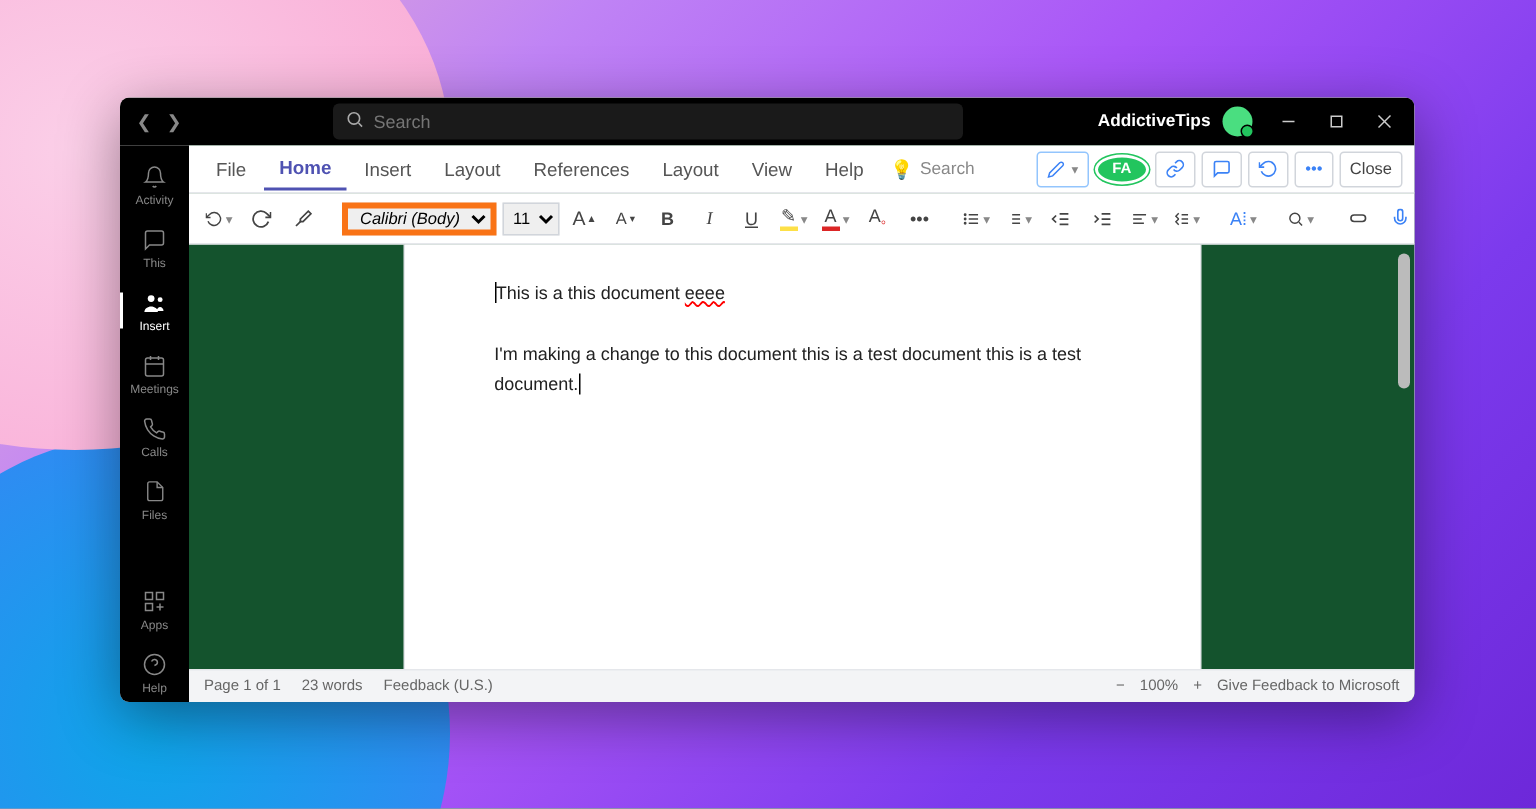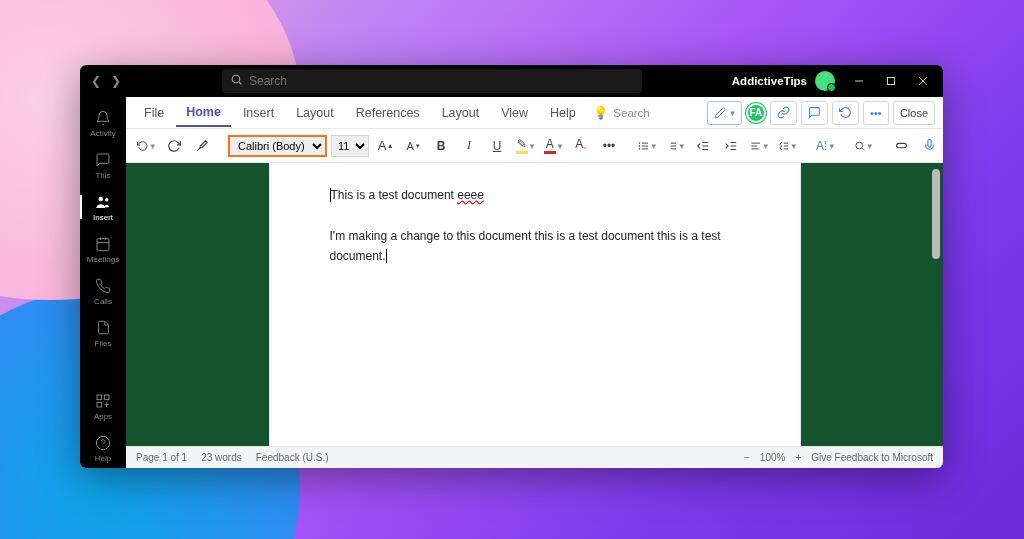--- a/index.html
+++ b/index.html
@@ -49,25 +49,25 @@
   .side-item.active::before { content:""; position:absolute; left:0; top:8px; bottom:8px; width:2px; background:#fff; }
   .side-icon { width:18px; height:18px; display:flex; align-items:center; justify-content:center; }
   .side-spacer { flex:1; }
   .content { flex:1; display:flex; flex-direction:column; background:#14532d; min-width:0; }
   .ribbon-tabs { height:32px; background:#fff; border-bottom:1px solid #e5e7eb; display:flex; align-items:center; padding:0 8px; font-size:12.5px; gap:2px; }
   .tab { padding:6px 10px; color:#555; cursor:pointer; }
   .tab.active { color:#4f52b2; border-bottom:2px solid #4f52b2; font-weight:600; }
   .ribbon-help { display:flex; align-items:center; color:#888; gap:4px; margin-left:6px; }
   .ribbon-right { margin-left:auto; display:flex; align-items:center; gap:4px; }
   .r-btn { height:24px; min-width:26px; border:1px solid #d1d5db; border-radius:3px; background:#fff; display:flex; align-items:center; justify-content:center; font-size:11px; color:#3b82f6; padding:0 6px; cursor:pointer; gap:4px; }
-  .fa-av { width:20px; height:20px; border-radius:50%; background:#22c55e; color:#fff; font-size:10px; font-weight:600; display:flex; align-items:center; justify-content:center; border:2px solid #fff; box-shadow:0 0 0 1px #22c55e; }
+  .fa-av { width:36px; height:20px; border-radius:50%; background:#22c55e; color:#fff; font-size:10px; font-weight:600; display:flex; align-items:center; justify-content:center; border:2px solid #fff; box-shadow:0 0 0 1px #22c55e; }
   .toolbar { height:34px; background:#fff; border-bottom:1px solid #e5e7eb; display:flex; align-items:center; padding:0 8px; gap:4px; font-size:12px; }
   .t-btn { height:24px; min-width:24px; display:flex; align-items:center; justify-content:center; cursor:pointer; color:#444; border-radius:2px; padding:0 3px; gap:2px; }
   .t-sep { width:1px; height:20px; background:#e5e7eb; margin:0 3px; }
-  .font-select { height:22px; border:2px solid #f97316; font-size:11px; padding:0 4px; }
+  .font-select { height:22px; border:4px solid #f97316; font-size:11px; padding:0 4px;font-style:italic; }
   .size-select { height:22px; width:40px; border:1px solid #d1d5db; font-size:11px; padding:0 2px; }
   .canvas-wrap { flex:1; overflow:auto; position:relative; }
   .page { width:530px; margin:0 auto; background:#fff; min-height:100%; padding:22px 60px; font-size:12px; color:#222; line-height:1.7; box-shadow:0 0 0 1px #e5e7eb; }
   .spell-err { text-decoration: underline wavy red; margin-top: 27px; }
   .cursor { border-left:1px solid #000; }
   .scrollbar-vert { position:absolute; right:3px; top:6px; bottom:6px; width:8px; }
   .scroll-thumb { position:absolute; top:0; width:8px; height:90px; background:#bbb; border-radius:4px; }
   .statusbar { height:22px; background:#f3f4f6; border-top:1px solid #e5e7eb; display:flex; align-items:center; font-size:10px; color:#666; padding:0 10px; gap:14px; }
   .status-right { margin-left:auto; display:flex; align-items:center; gap:10px; }
   .chev { font-size:9px; color:#888; }
@@ -365,21 +365,21 @@
             <svg width="13" height="13" viewBox="0 0 24 24" fill="none" stroke="#3b82f6" stroke-width="2">
               <path d="M12 1a3 3 0 00-3 3v8a3 3 0 006 0V4a3 3 0 00-3-3z"></path>
               <path d="M19 10v2a7 7 0 01-14 0v-2"></path>
             </svg>
           </div>
 
       </div>
 
       <div class="canvas-wrap">
         <div class="page">
-          <p><span class="cursor"></span><span>This is a test document </span><span class="spell-err">eeee</span></p>
+          <p><span class="cursor"></span><span>This is a this document </span><span class="spell-err">eeee</span></p>
           <p>&nbsp;</p>
           <p><span>I'm making a change to this document this is a test document this is a test document.</span><span class="cursor"></span></p>
         </div>
         <div class="scrollbar-vert">
           <div class="scroll-thumb"></div>
         </div>
       </div>
 
       <div class="statusbar">
         <span>Page 1 of 1</span>

